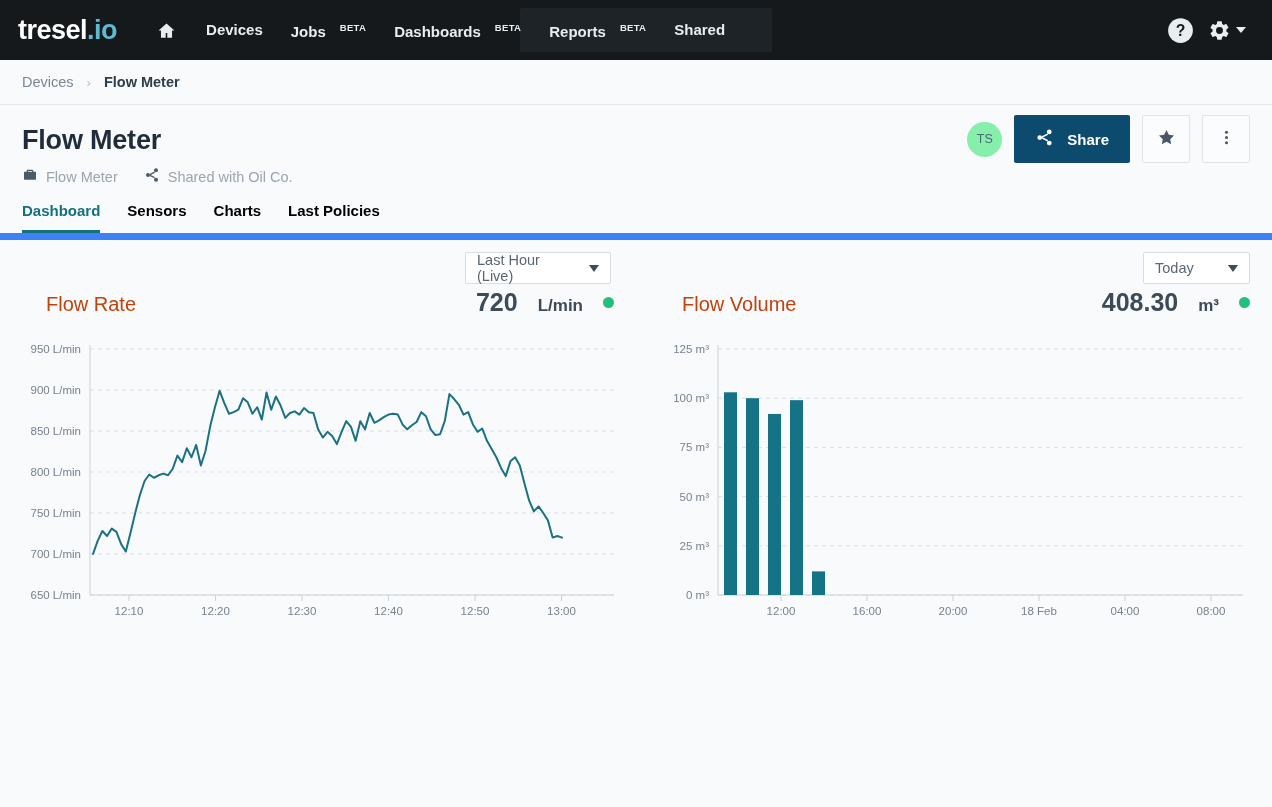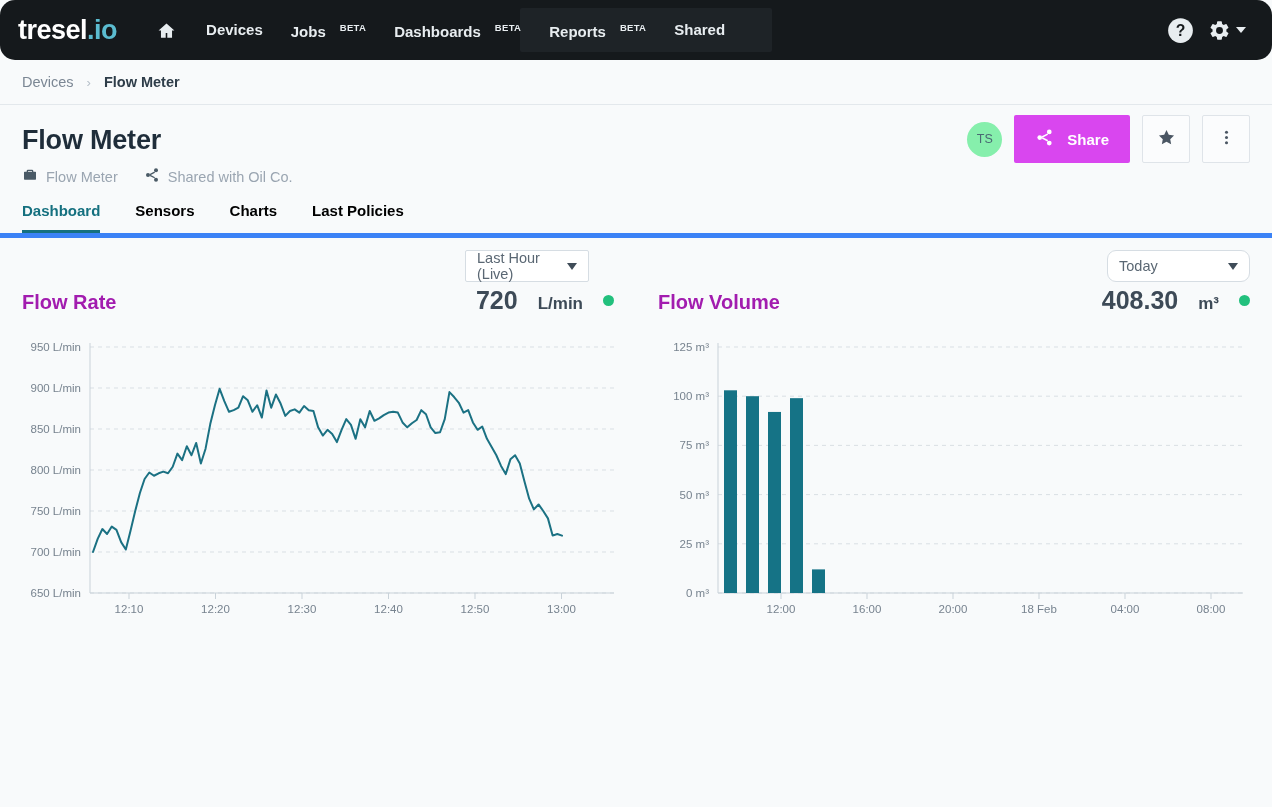--- a/index.html
+++ b/index.html
@@ -12,21 +12,20 @@
     color:#2e3d49;
     overflow:hidden;
   }
 
   
   .navbar {
     height:60px; background:#15191c;
     display:flex; align-items:center;
     padding:0 18px;
     position:relative;
-    border-radius:15px;
   }
   .brand {
     font-size:27px; font-weight:700; letter-spacing:-0.5px;
     color:#ffffff; margin-right:34px; white-space:nowrap;
   }
   .brand .dot-io { color:#5bbcd0; }
   .navlinks { display:flex; align-items:center; gap:0; }
   .navlink {
     color:#e8edf0; font-size:15px; font-weight:700;
     padding:0 14px; white-space:nowrap; cursor:pointer;
@@ -76,66 +75,66 @@
     position:absolute; right:22px; top:10px;
     display:flex; align-items:center; gap:12px;
   }
   .avatar {
     width:35px;height:35px;border-radius:50%;
     background:#86efac;color:#4a6a73;
     display:flex;align-items:center;justify-content:center;
     font-size:12.5px;font-weight:400; cursor:pointer;
   }
   .btn-share {
-    height:48px; background:#d946ef; color:#fff;
+    height:48px; background:#0c4a6e; color:#fff;
     border:none; border-radius:2px;
     display:flex;align-items:center;gap:13px;
     padding:0 21px; font-size:15px;font-weight:700;
     cursor:pointer; font-family:inherit;
   }
   .btn-share svg { fill:#fff; }
   .btn-icon {
     width:48px;height:48px;background:#fbfcfd;
     border:1px solid #dfe4e9;border-radius:2px;
     display:flex;align-items:center;justify-content:center;
     cursor:pointer;
   }
   .btn-icon svg { fill:#4a5663; }
 
   
-  .tabs { display:flex; gap:8px; padding:0 22px; margin-top:16px; border-bottom:5px solid #3b82f6; }
+  .tabs { display:flex; gap:0; padding:0 22px; margin-top:16px; border-bottom:7px solid #3b82f6; }
   .tab {
     font-size:15px;font-weight:700;color:#000000;
     padding:0 0 11px 0; margin-right:27px;
     cursor:pointer; border-bottom:3px solid transparent;
   }
   .tab.active { color:#15707f; border-bottom-color:#15707f; }
 
   
   .charts { display:flex; padding:0; position:relative; }
   .chart-col { width:636px; position:relative; padding:0 22px; }
   .selector-row { height:48px; position:relative; }
   .selector {
     position:absolute; top:12px;
     height:32px; background:#fff;
     border:1px solid #d6dde3; border-radius:2px;
     display:flex; align-items:center; justify-content:space-between;
     padding:0 11px; font-size:14.5px; color:#5a6773;
     cursor:pointer; font-family:inherit;
   }
-  .sel-left { left:443px; width:124px; }
-  .sel-right { right:0px; top:12px; width:143px;border-radius:9px; }
+  .sel-left { left:443px; width:146px; }
+  .sel-right { right:0px; top:12px; width:107px; }
   .sel-caret {
     width:0;height:0;margin-left:10px;
     border-left:5.5px solid transparent;border-right:5.5px solid transparent;
     border-top:7px solid #3f4c58;
   }
 
   .chart-head { display:flex; align-items:baseline; justify-content:space-between; height:34px; }
-  .chart-title { font-size:20px;font-weight:700;color:#a21caf; }
+  .chart-title { font-size:20px;font-weight:400;color:#c2410c;margin-left:24px; }
   .chart-value { font-size:25px; font-weight:700; color:#3d4a57; display:flex; align-items:baseline; gap:20px;}
   .chart-value .unit { font-size:17px; font-weight:700; }
   .status-dot { width:11px;height:11px;border-radius:50%;background:#22c07d; align-self:center; }
 
   .plot { margin-top:15px; }
   svg.plot-svg { display:block; }
   .axis-label { font-size:11.5px; fill:#77838f; font-family:"Liberation Sans", sans-serif; }
   .grid-line { stroke:#d9dfe4; stroke-width:1; stroke-dasharray:4 4; }
   .axis-line { stroke:#c9d2d9; stroke-width:1; }
   .tick-line { stroke:#c9d2d9; stroke-width:1; }

